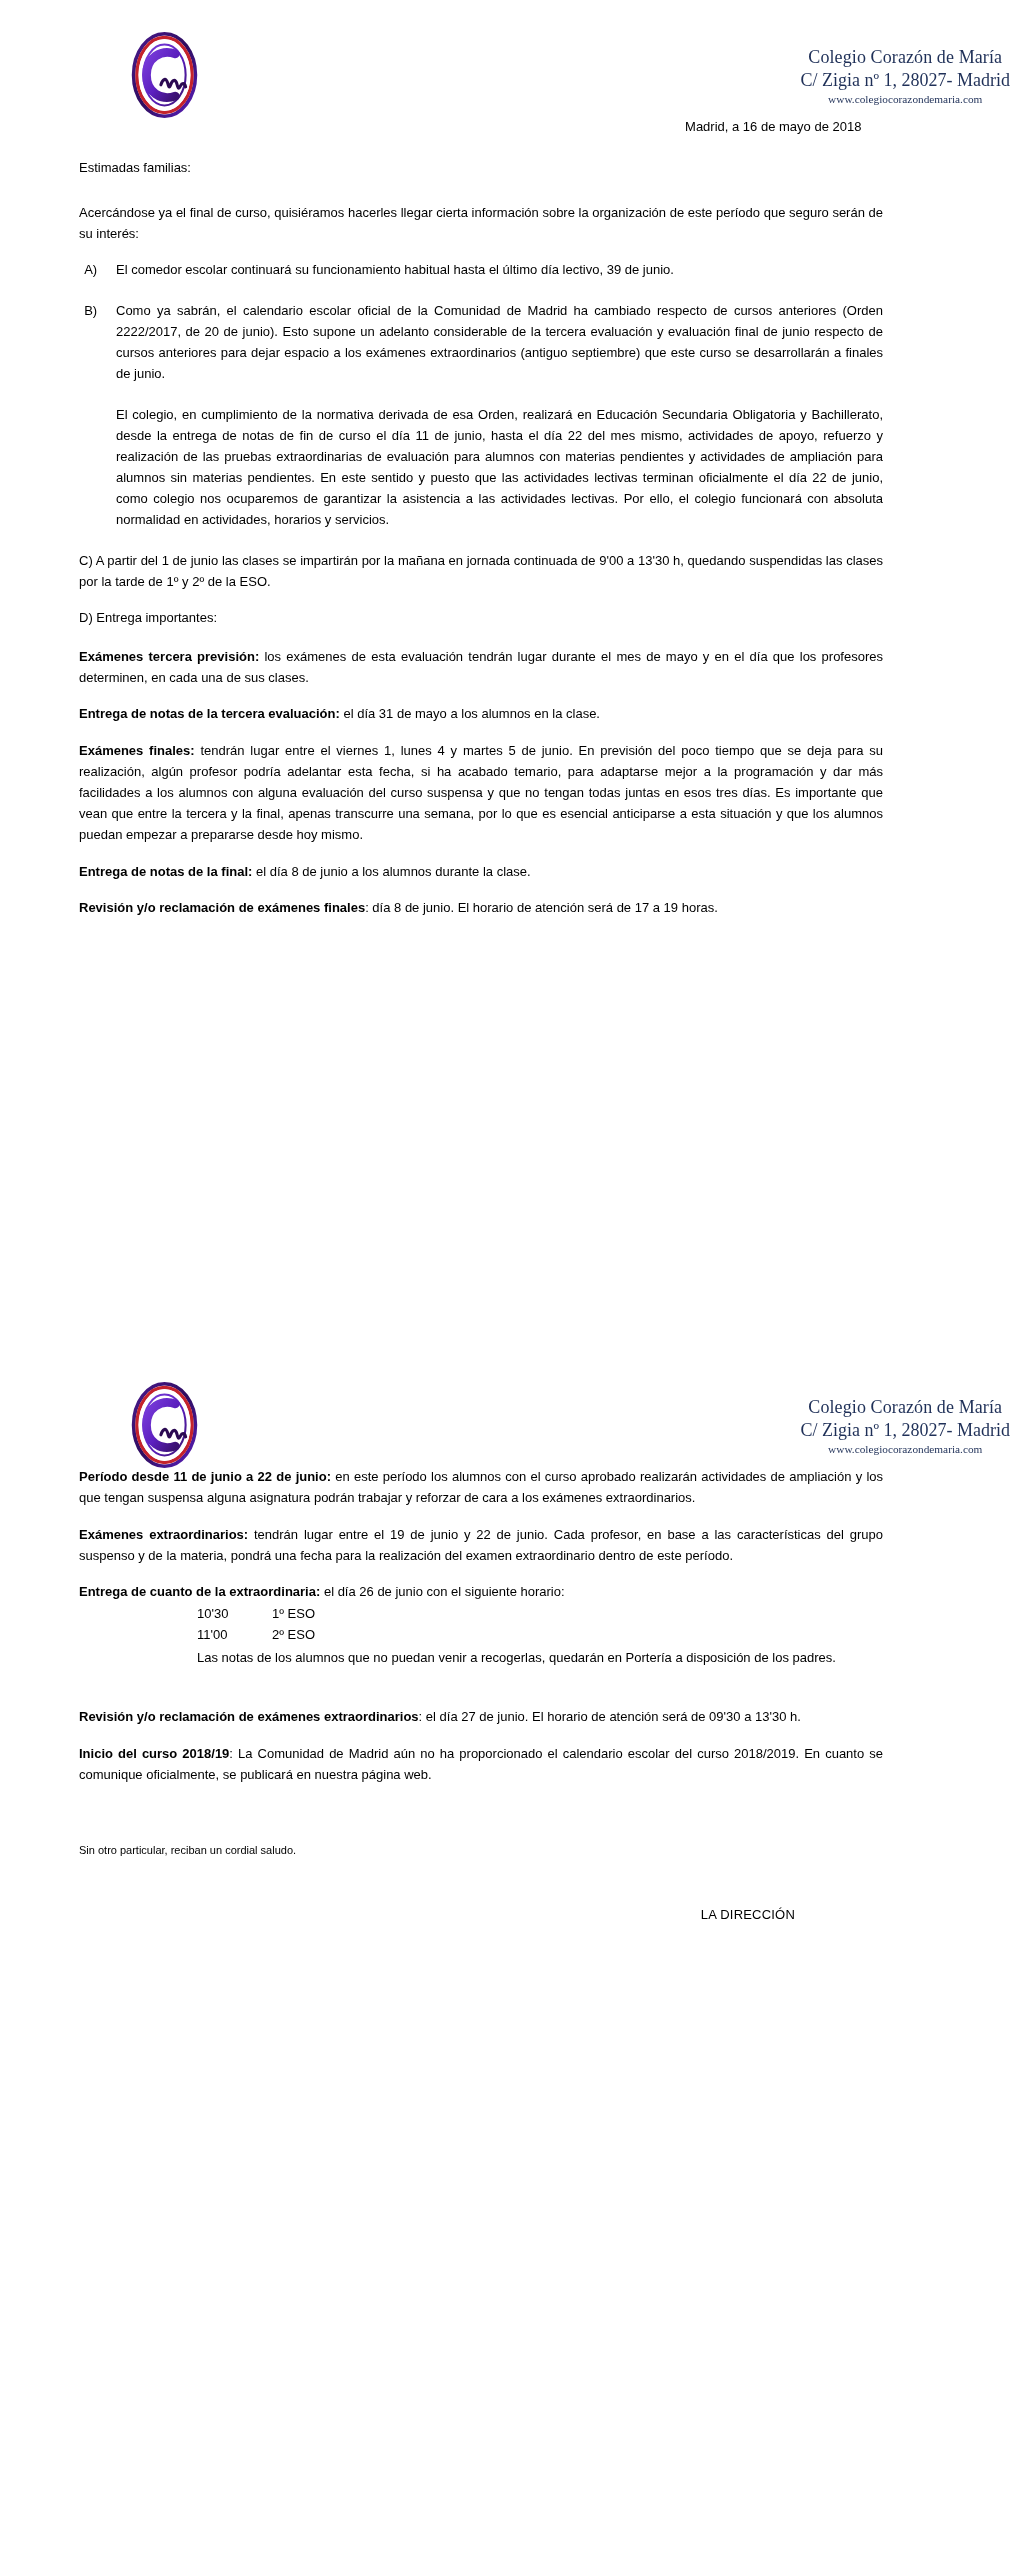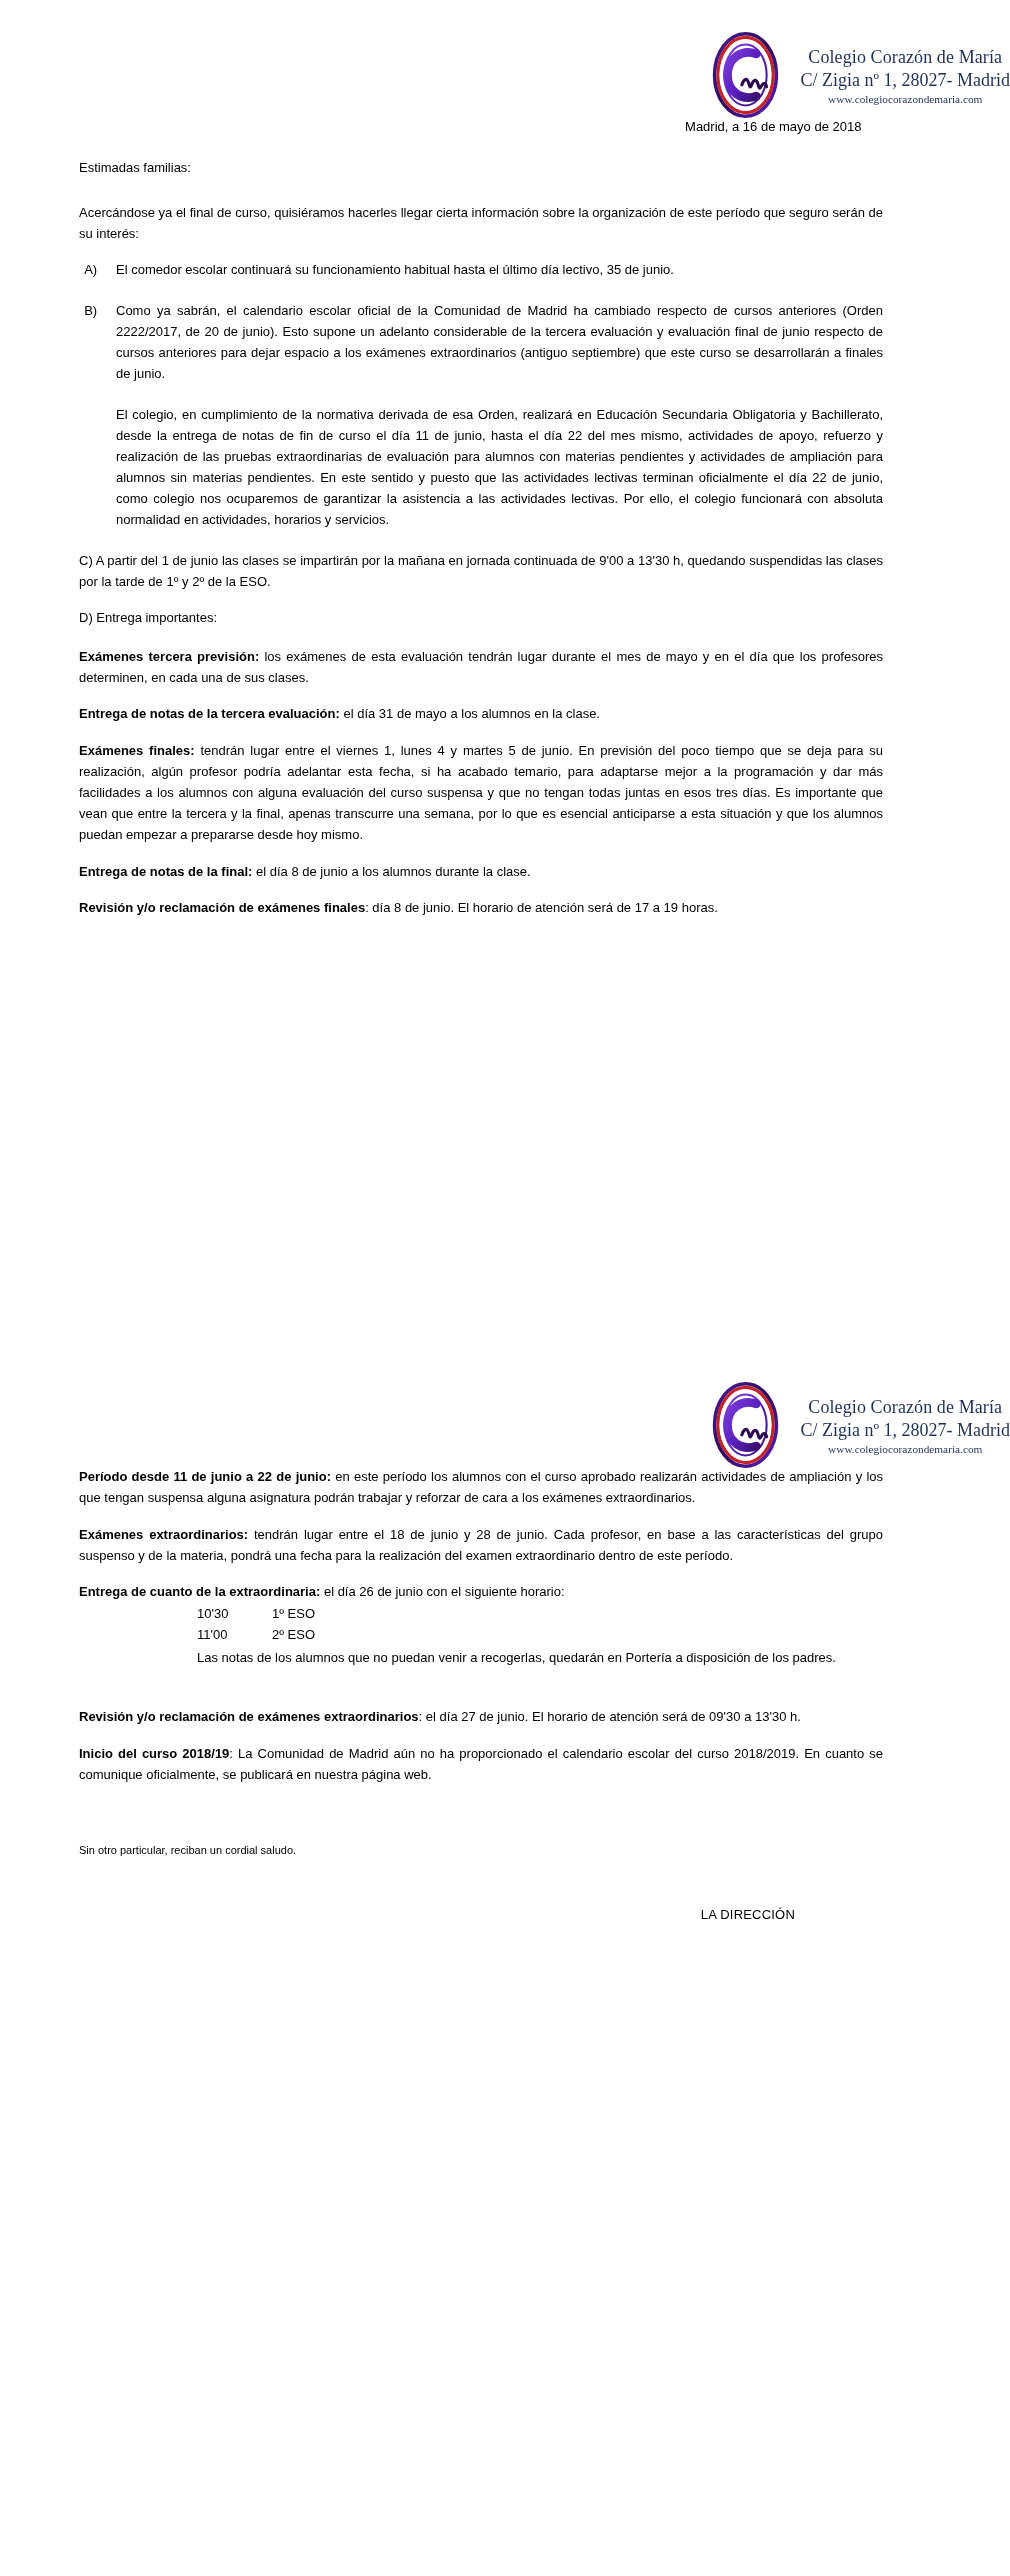--- a/index.html
+++ b/index.html
@@ -25,21 +25,21 @@
     background: #ffffff;
     padding: 0;
   }
   .page-1 { height: 1350px; }
   .page-2 { height: 1448px; }
 
   
   .letterhead {
     display: flex;
     align-items: center;
-    justify-content: flex-end;
+    justify-content: space-between;
     padding-top: 34px;
     padding-left: 131px;
     height: 116px;
   }
   .logo-wrap {
     width: 67px;
     height: 88px;
     flex: 0 0 67px;
     position: relative;
   }
@@ -199,21 +199,21 @@
     <div class="body-col">
 
       <div class="date-line">Madrid, a  16 de mayo de 2018</div>
 
       <div class="salutation">Estimadas familias:</div>
 
       <p class="p">Acercándose ya el final de curso, quisiéramos hacerles llegar cierta información sobre la organización de este período que seguro serán de su interés:</p>
 
       <div class="lettered">
         <span class="marker">A)</span>
-        <span class="ltext">El comedor escolar continuará su funcionamiento habitual hasta el último día lectivo, 35 de junio.</span>
+        <span class="ltext">El comedor escolar continuará su funcionamiento habitual hasta el último día lectivo, 39 de junio.</span>
       </div>
 
       <div class="lettered">
         <span class="marker">B)</span>
         <span class="ltext">Como ya sabrán, el calendario escolar oficial de la Comunidad de Madrid ha cambiado respecto de cursos anteriores (Orden 2222/2017, de 20 de junio). Esto supone un adelanto considerable de la tercera evaluación y evaluación final de junio respecto de cursos anteriores para dejar espacio a los exámenes extraordinarios (antiguo septiembre) que este curso se desarrollarán a finales de junio.</span>
       </div>
 
       <p class="indent-block">El colegio, en cumplimiento de la normativa derivada de esa Orden, realizará en Educación Secundaria Obligatoria y Bachillerato, desde la entrega de notas de fin de curso el día 11 de junio, hasta el día 22 del mes mismo, actividades de apoyo, refuerzo y realización de las pruebas extraordinarias de evaluación para alumnos con materias pendientes y actividades de ampliación para alumnos sin materias pendientes. En este sentido y puesto que las actividades lectivas terminan oficialmente el día 22 de junio, como colegio nos ocuparemos de garantizar la asistencia a las actividades lectivas. Por ello, el colegio funcionará con absoluta normalidad en actividades, horarios y servicios.</p>
 
       <p class="p">C) A partir del 1 de junio las clases se impartirán por la mañana en jornada continuada de 9'00 a 13'30 h, quedando suspendidas las clases por la tarde de 1º y 2º de la ESO.</p>
@@ -277,21 +277,21 @@
       </div>
     </header>
 
     <div class="body-col">
 
       <p class="p">
         <strong class="b">Período desde 11 de junio a 22 de junio:</strong><span> en este período los alumnos con el curso aprobado realizarán actividades de ampliación y los que tengan suspensa alguna asignatura podrán trabajar y reforzar de cara a los exámenes extraordinarios.</span>
       </p>
 
       <p class="p">
-        <strong class="b">Exámenes extraordinarios:</strong><span> tendrán lugar entre el 18 de junio y 28 de junio. Cada profesor, en base a las características del grupo suspenso y de la materia, pondrá una fecha para la realización del examen extraordinario dentro de este período.</span>
+        <strong class="b">Exámenes extraordinarios:</strong><span> tendrán lugar entre el 19 de junio y 22 de junio. Cada profesor, en base a las características del grupo suspenso y de la materia, pondrá una fecha para la realización del examen extraordinario dentro de este período.</span>
       </p>
 
       <p class="p nojust" style="margin-bottom:2.1px">
         <strong class="b">Entrega de cuanto de la extraordinaria:</strong><span> el día 26 de junio con el siguiente horario:</span>
       </p>
 
       <div class="sched">
         <div class="sched-row">
           <span class="sched-time">10'30</span>
           <span class="sched-label">1º ESO</span>

